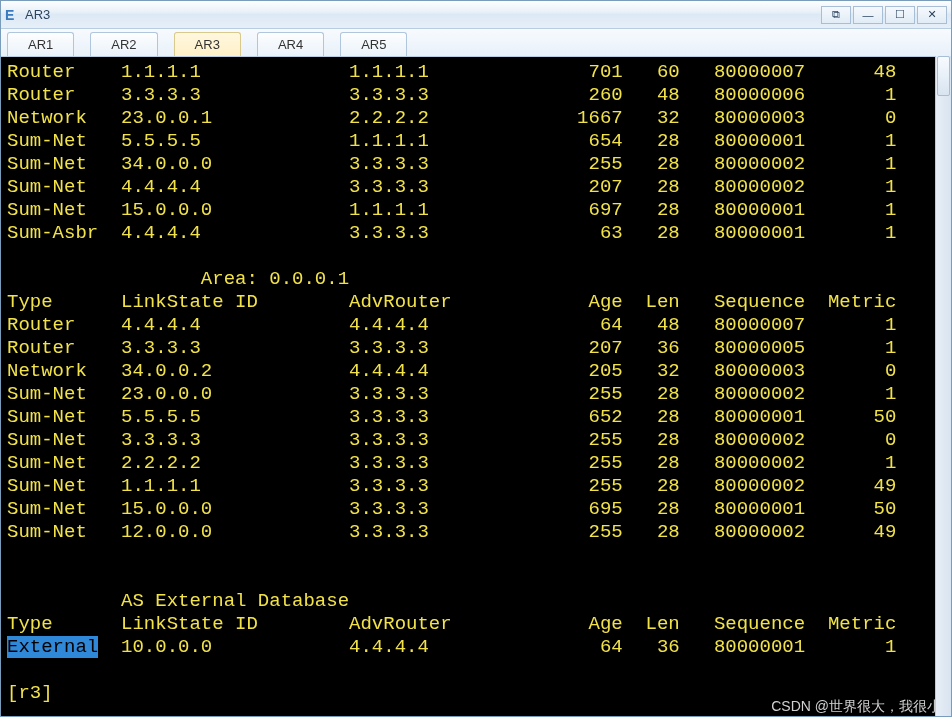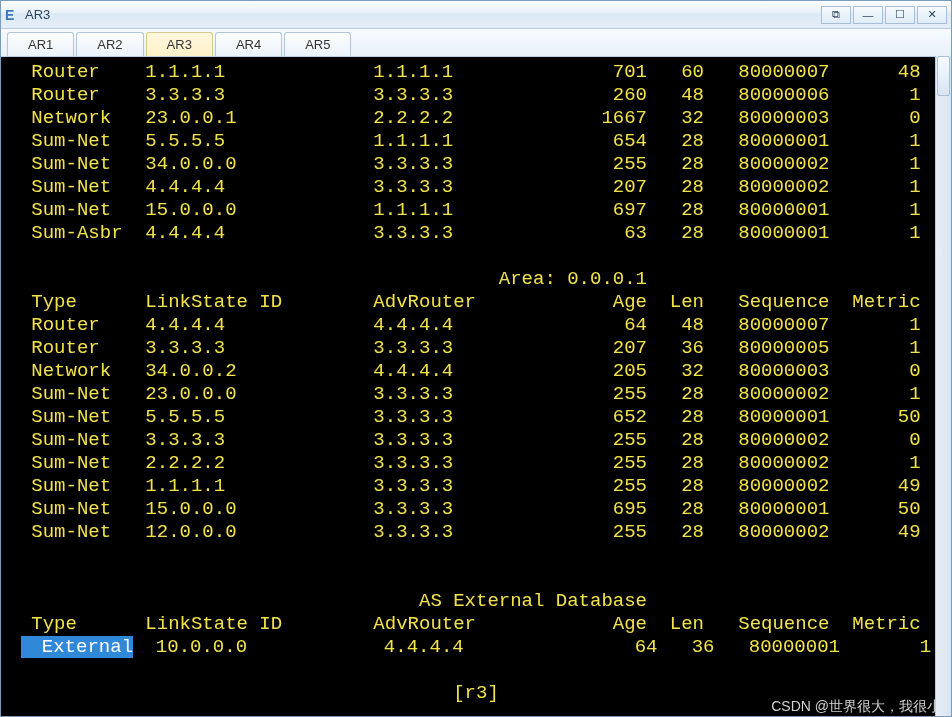--- a/index.html
+++ b/index.html
@@ -46,21 +46,21 @@
     border-bottom: 1px solid #b8cde2;
     display: flex;
     align-items: flex-end;
     padding: 0 6px;
   }
   .tab {
     height: 24px;
     padding: 0 20px;
     border: 1px solid #b0c6dd;
     border-bottom: none;
-    margin-right: 2px;
+    margin-right: 16px;
     background: linear-gradient(#fdfefe, #eaf2fa);
     border-radius: 3px 3px 0 0;
     display: flex; align-items: center;
     font-size: 13px;
     color: #333;
     cursor: pointer;
   }
   .tab.active {
     background: linear-gradient(#fff7df, #fff1c8);
     border-color: #d8c98c;
@@ -70,27 +70,25 @@
     background: #000;
     color: #f2e24a;
     font-family: "Consolas", "Courier New", monospace;
     font-size: 19px;
     line-height: 23px;
     height: calc(717px - 28px - 28px);
     overflow: hidden;
     padding: 4px 6px;
     position: relative;
     white-space: pre;
-    text-align: center;
   }
   .terminal .row { display: block; }
   .hl {
     background: #3088d8;
-    color: #ffffff;
-    padding-left: 21px;
+    color: #000000;
   }
   .watermark {
     position: absolute;
     bottom: 0;
     right: 10px;
     font-family: "Segoe UI", sans-serif;
     font-size: 14px;
     color: #d0d0d0;
     white-space: nowrap;
   }

